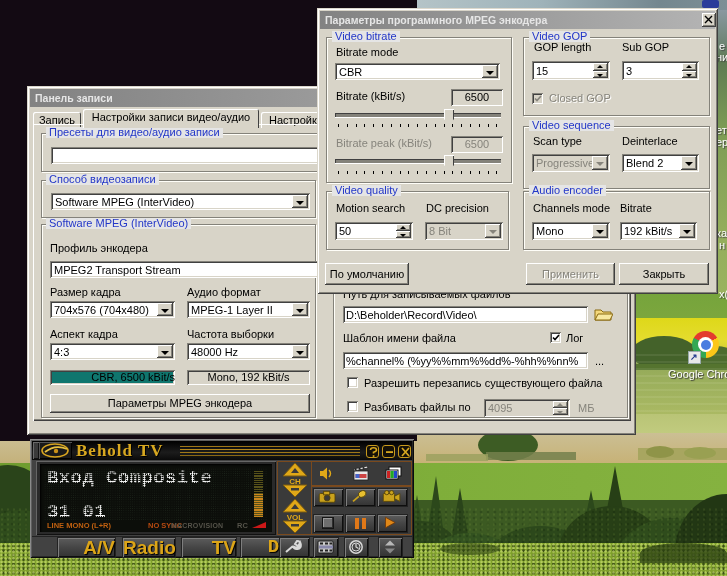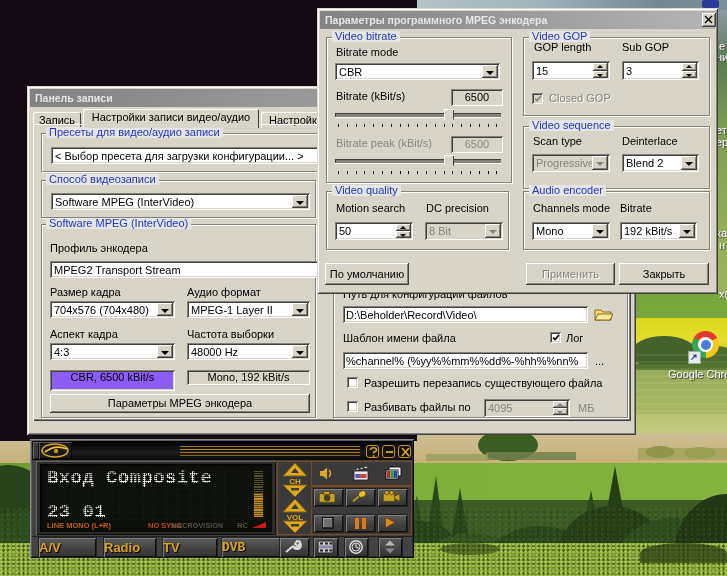--- a/index.html
+++ b/index.html
@@ -46,22 +46,22 @@
 .thumb{width:10px;height:16px;background:#d8d4c8;
   clip-path:polygon(0 0,100% 0,100% 62%,50% 100%,0 62%);
   box-shadow:inset 1px 1px 0 #fff, inset -1px 0 0 #404040;}
 .ticks{height:3px;background:repeating-linear-gradient(90deg,#000 0 1px,transparent 1px 8.8px);}
 .lbl{white-space:nowrap;line-height:11px;}
 
 .bwbtn{width:13px;height:13px;border:1px solid #c89a1c;border-radius:3px;background:#141008;
   color:#d8a820;font-size:10px;font-weight:bold;text-align:center;line-height:12px;}
 .bbtn{width:23px;height:17px;background:linear-gradient(180deg,#5c5c5c 0%,#454545 50%,#333 100%);
   box-shadow:inset 1px 1px 0 #7e7e7e, inset -1px -1px 0 #0e0e0e, 0 0 0 1px #222;}
-.tabb{height:19px;color:#dca518;font-weight:bold;font-size:13px;text-align:left;line-height:19px;
-  text-shadow:1px 1px 1px #000;}
+.tabb{height:19px;color:#dca518;font-weight:bold;font-size:19px;text-align:right;line-height:19px;
+  text-shadow:1px 1px 1px #000;margin-left:19px;}
 .lcdtxt{font-family:"Liberation Mono",monospace;font-weight:bold;color:#ffffff;
   letter-spacing:0.4px;line-height:17px;
   -webkit-mask-image:radial-gradient(circle,#000 47%,transparent 53%);-webkit-mask-size:2.1px 2.1px;}
 .st{font-size:7.5px;font-weight:bold;white-space:nowrap;font-family:"Liberation Sans",sans-serif;}
 </style>
 </head>
 <body>
 <div id="screen">
 
   <div id="bg" style="left:0;top:0;width:727px;height:576px;">
@@ -162,21 +162,20 @@
       <div style="left:228px;top:3px;width:130px;height:16px;background:#d8d4c8;border-radius:2px 2px 0 0;
         box-shadow:inset 1px 1px 0 #fff, inset -1px 0 0 #404040;line-height:16px;padding-left:8px;">Настройки</div>
     </div>
 
     <div style="left:6px;top:38px;width:598px;height:297px;
       box-shadow:inset 1px 1px 0 #fff, inset -1px -1px 0 #404040, inset -2px -2px 0 #84827a;"></div>
 
     <div class="grp" style="left:14px;top:47px;width:583px;height:39px;"></div>
     <div class="cap" style="left:19px;top:41px;">Пресеты для видео/аудио записи</div>
     <div class="combo" style="left:24px;top:61px;width:570px;height:17px;">
-      <div class="txt">&lt; Выбор пресета для загрузки конфигурации... &gt;</div>
       <div class="cbtn">
           <div class="arr"></div>
         </div>
     </div>
 
     <div class="grp" style="left:14px;top:94px;width:275px;height:38px;"></div>
     <div class="cap" style="left:19px;top:88px;">Способ видеозаписи</div>
     <div class="combo" style="left:24px;top:107px;width:259px;height:17px;">
       <div class="txt">Software MPEG (InterVideo)</div>
       <div class="cbtn">
@@ -214,26 +213,26 @@
       <div class="cbtn">
           <div class="arr"></div>
         </div>
     </div>
     <div class="combo" style="left:160px;top:257px;width:123px;height:17px;">
       <div class="txt">48000 Hz</div>
       <div class="cbtn">
           <div class="arr"></div>
         </div>
     </div>
-    <div class="sunken" style="left:23px;top:284px;width:125px;height:21px;background:#8b5cf6;text-align:center;line-height:15px;">CBR, 6500 kBit/s</div>
+    <div class="sunken" style="left:23px;top:284px;width:125px;height:15px;background:#0f766e;text-align:right;line-height:15px;">CBR, 6500 kBit/s</div>
     <div class="sunken" style="left:160px;top:284px;width:123px;height:15px;background:#d8d4c8;text-align:center;line-height:15px;">Mono, 192 kBit/s</div>
     <div class="btn" style="left:23px;top:308px;width:260px;height:19px;line-height:19px;">Параметры MPEG энкодера</div>
 
     <div class="grp" style="left:306px;top:47px;width:295px;height:285px;"></div>
-    <div class="lbl" style="left:316px;top:203px;">Путь для конфигурации файлов</div>
+    <div class="lbl" style="left:316px;top:203px;">Путь для записываемых файлов</div>
     <div class="sunken" style="left:316px;top:220px;width:245px;height:17px;">
         <div style="left:3px;top:3px;">D:\Beholder\Record\Video\</div>
       </div>
     <svg style="left:567px;top:221px;width:19px;height:15px;" viewBox="0 0 19 15">
       <path d="M1 3 L7 3 L9 5 L17 5 L17 13 L1 13 Z" fill="#f4d87c" stroke="#8a6a10" stroke-width="1"></path>
       <path d="M1 13 L4 7 L19 7 L16 13 Z" fill="#f8e8a0" stroke="#8a6a10" stroke-width="1"></path>
     </svg>
     <div class="lbl" style="left:316px;top:247px;">Шаблон имени файла</div>
     <div class="chk" style="left:523px;top:246px;"></div>
     <svg style="left:525px;top:248px;width:8px;height:8px;" viewBox="0 0 8 8">
@@ -266,20 +265,21 @@
     box-shadow:inset 1px 1px 0 #8a8a8a, inset -1px -1px 0 #0a0a0a, inset 2px 2px 0 #5e5e5e, inset -2px -2px 0 #282828;">
 
     <div style="left:2px;top:2px;width:380px;height:19px;background:linear-gradient(180deg,#000,#1c1c1c 60%,#0a0a0a);"></div>
     <div style="left:3px;top:3px;width:6px;height:17px;background:#3a3a3a;box-shadow:inset 1px 1px 0 #6a6a6a, inset -1px -1px 0 #111;"></div>
     <div style="left:9px;top:3px;width:33px;height:17px;background:#1a1a1a;box-shadow:inset 1px 1px 0 #555, inset -1px -1px 0 #000;"></div>
     <svg style="left:11px;top:4px;width:29px;height:15px;" viewBox="0 0 29 15">
       <ellipse cx="14" cy="7.5" rx="13" ry="6.5" fill="none" stroke="#d8a520" stroke-width="1.6"></ellipse>
       <path d="M4 9 Q14 1 26 6" fill="none" stroke="#e8c040" stroke-width="1.8"></path>
       <circle cx="15" cy="8" r="2.2" fill="#c89018"></circle>
     </svg>
+    <div style="left:46px;top:3px;width:140px;height:17px;font-family:'Liberation Serif',serif;font-weight:bold;font-size:17px;line-height:17px;color:#d8a820;text-shadow:1px 1px 0 #000;letter-spacing:1px;">Behold TV</div>
     <div style="left:150px;top:7px;width:180px;height:1px;background:#a07818;"></div>
     <div style="left:150px;top:10px;width:180px;height:1px;background:#b88a1c;"></div>
     <div style="left:150px;top:13px;width:180px;height:1px;background:#a07818;"></div>
     <div style="left:150px;top:16px;width:180px;height:1px;background:#8a6814;"></div>
     <div class="bwbtn" style="left:336px;top:6px;">
         <svg style="left:2px;top:1px;width:9px;height:10px;" viewBox="0 0 9 10">
       <path d="M1.5 3 Q1.5 0.8 4.5 0.8 Q7.5 0.8 7.5 3 Q7.5 4.6 4.5 5.2 L4.5 6.6" fill="none" stroke="#d8a820" stroke-width="1.6"></path>
       <rect x="3.7" y="8.2" width="1.7" height="1.7" fill="#d8a820"></rect>
         </svg>
       </div>
@@ -294,21 +294,21 @@
         </svg>
       </div>
 
     <div style="left:6px;top:22px;width:240px;height:74px;background:#2a2a2a;
       box-shadow:inset 1px 1px 0 #666, inset -1px -1px 0 #111;"></div>
     <div id="lcd" style="left:10px;top:25px;width:232px;height:68px;background:#0c0e0a;
       box-shadow:inset 1px 1px 2px #000;">
       <div class="dots" style="left:4px;top:4px;right:4px;bottom:12px;
         background-image:radial-gradient(circle,#202a1e 32%,transparent 38%);background-size:2.2px 2.2px;opacity:.8;"></div>
       <div class="lcdtxt" style="left:7px;top:6px;width:210px;height:17px;font-size:19px;">Вход Composite</div>
-      <div class="lcdtxt" style="left:7px;top:40px;width:100px;height:17px;font-size:19px;">23 01</div>
+      <div class="lcdtxt" style="left:7px;top:40px;width:100px;height:17px;font-size:19px;">31 01</div>
       <div class="st" style="left:7px;top:57px;color:#c06010;">LINE MONO (L+R)</div>
       <div class="st" style="left:98px;top:57px;color:#b84a10;margin-left:10px;">NO SYNC</div>
       <div class="st" style="left:131px;top:57.5px;color:#55534a;font-size:7px;letter-spacing:0.2px;">MACROVISION</div>
       <div class="st" style="left:197px;top:57px;color:#55534a;">RC</div>
       <svg style="left:212px;top:58px;width:14px;height:6px;" viewBox="0 0 14 6">
           <path d="M0 6 L14 6 L14 0 Z" fill="#cc1818"></path>
         </svg>
       <div id="meter" style="left:214px;top:7px;width:9px;height:46px;
         background:repeating-linear-gradient(180deg,#57511a 0 1.2px,transparent 1.2px 2.2px);"></div>
       <div style="left:214px;top:30px;width:9px;height:23px;

